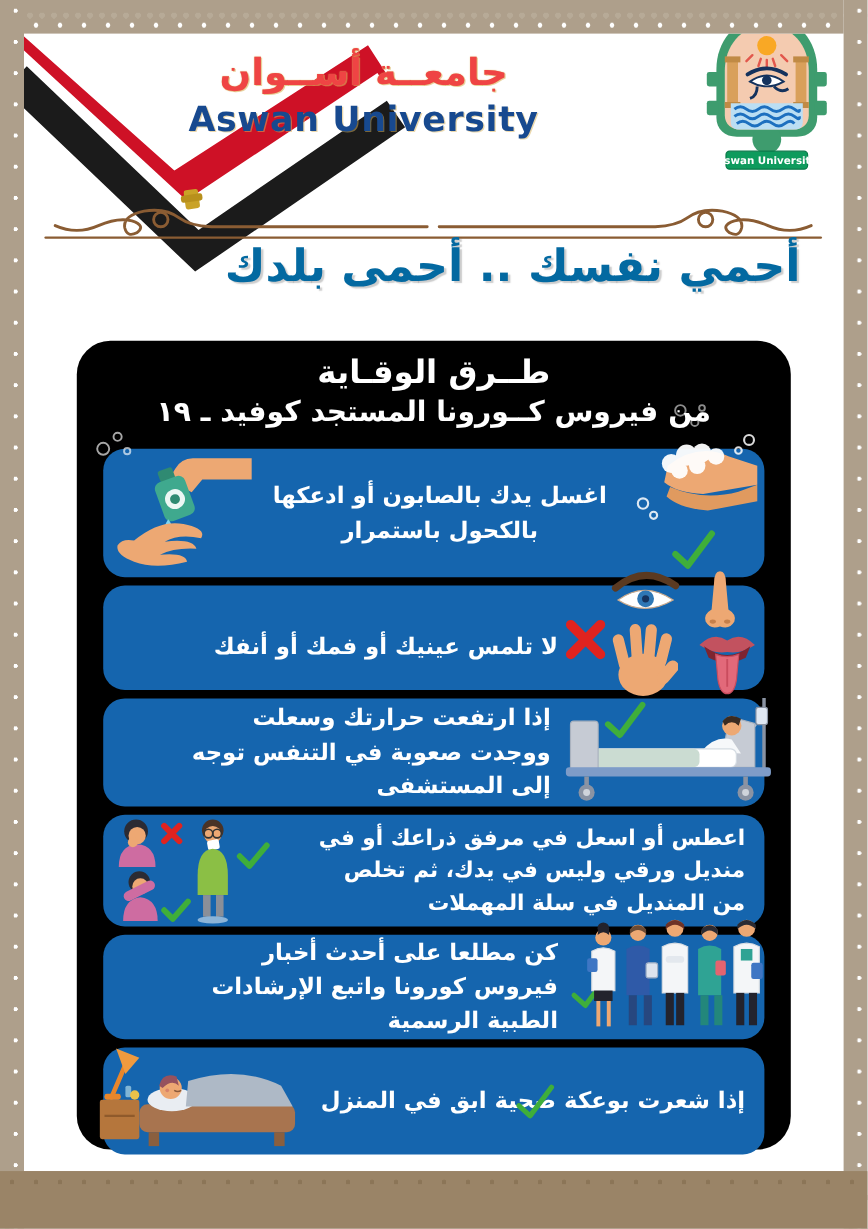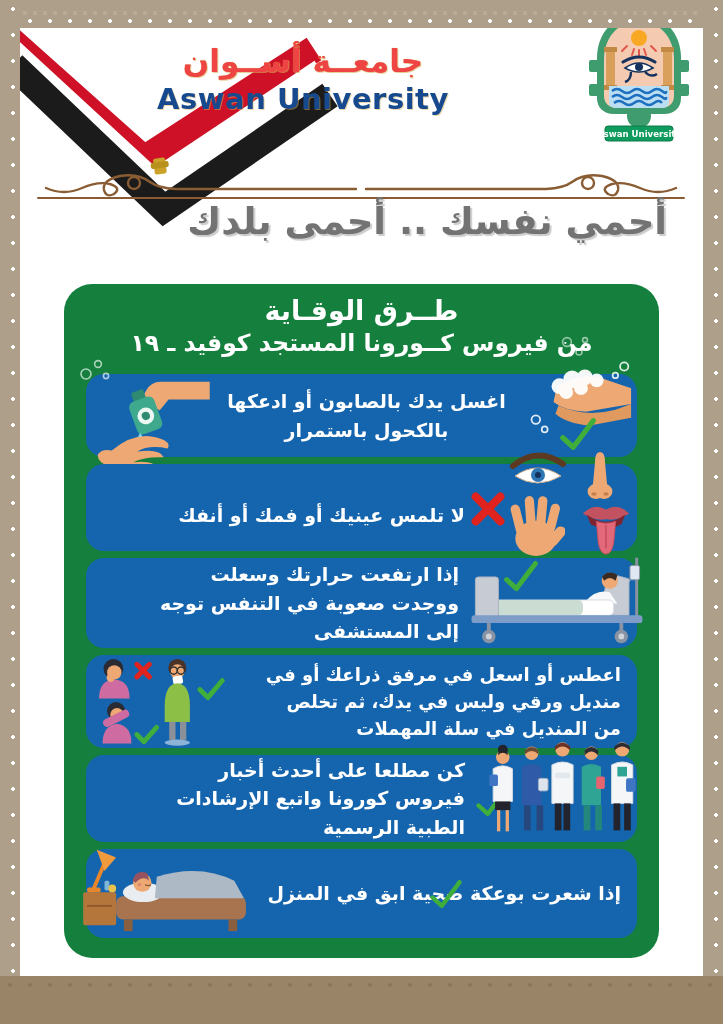--- a/index.html
+++ b/index.html
@@ -34,33 +34,33 @@
   .flag{position:absolute;left:12px;top:24px;width:330px;height:240px;z-index:1;}
   .head-titles{position:absolute;left:138px;top:44px;width:330px;text-align:center;z-index:2;}
   .uni-ar{font-size:31px;font-weight:bold;color:#ef4444;direction:rtl;line-height:1.1;
           text-shadow:0 0 1px #d8b15a,1px 1px 0 rgba(216,177,90,.55);}
   .uni-en{font-size:29px;font-weight:bold;color:#17498f;margin-top:4px;letter-spacing:.5px;
           text-shadow:1px 1px 0 rgba(216,177,90,.5);}
   .logo{position:absolute;right:32px;top:10px;width:104px;height:138px;z-index:2;}
   .divider{position:absolute;left:26px;top:166px;width:670px;height:38px;z-index:2;}
   
   .slogan{position:absolute;top:200px;right:56px;z-index:2;direction:rtl;
-          font-size:37px;font-weight:bold;color:#737373;
+          font-size:37px;font-weight:bold;color:#0369a1;
           text-shadow:2px 2px 1px rgba(110,110,110,.35);}
   
-  .panel{position:absolute;left:64px;top:284px;width:595px;height:674px;background:#15803d;
+  .panel{position:absolute;left:64px;top:284px;width:595px;height:674px;background:#000000;
          border-radius:28px;z-index:2;}
   .panel-title{direction:rtl;text-align:center;color:#fff;font-weight:bold;padding-top:10px;}
   .pt1{font-size:27px;line-height:1.25;}
   .pt2{font-size:23.5px;line-height:1.3;}
   .rows{position:absolute;left:22px;right:22px;top:90px;display:flex;flex-direction:column;gap:7px;}
   .row{position:relative;background:#1565ae;border-radius:18px;color:#fff;font-weight:bold;
        display:flex;align-items:center;direction:rtl;}
   .row .txt{flex:1;text-align:right;font-size:19px;line-height:1.5;}
-  .r1{height:83px}.r2{height:87px}.r3{height:93px}.r4{height:90px}.r5{height:89px}.r6{height:87px}
+  .r1{height:107px}.r2{height:87px}.r3{height:93px}.r4{height:90px}.r5{height:89px}.r6{height:87px}
   .r1 .txt{padding:0 108px 0 118px;text-align:center;}
   .r2 .txt{padding:0 172px 0 30px;margin-top:16px;}
   .r3 .txt{padding:0 16px 0 168px;font-size:18px;}
   .r4 .txt{padding:0 178px 0 60px;}
   .r5 .txt{padding:0 16px 0 175px;}
   .r6 .txt{padding:0 172px 0 60px;}
   .abs{position:absolute;}
   .bubbles{position:absolute;z-index:3;}
 </style>
 </head>

